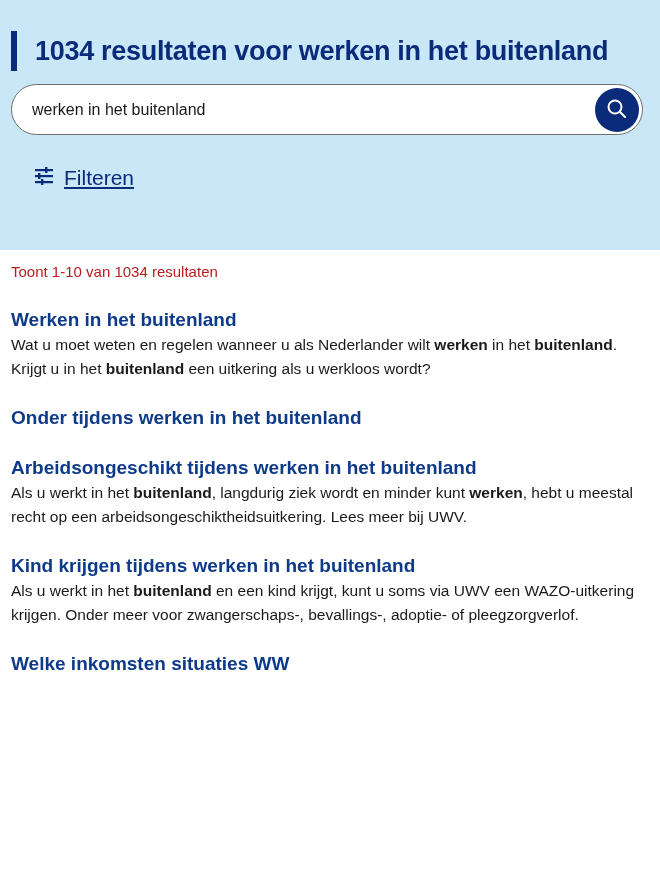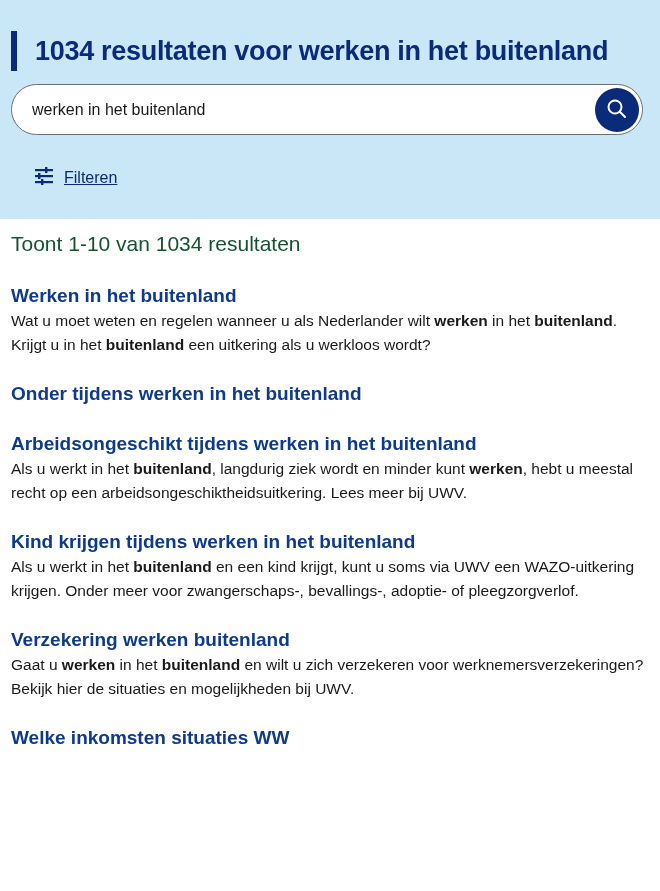--- a/index.html
+++ b/index.html
@@ -1,34 +1,34 @@
 <!DOCTYPE html>
 <html><head>
   <meta charset="utf-8">
   <style>
     * { box-sizing: border-box; margin: 0; padding: 0; }
     html, body { width: 660px; height: 891px; overflow: hidden; background: #ffffff; }
     body { font-family: "Liberation Sans", sans-serif; color: #1a1a1a; }
 
-    .header { background: #c9e7f7; height: 219px; position: relative; }
+    .header { background: #c9e7f7; height: 250px; position: relative; }
     .title-wrap { position: absolute; left: 11px; top: 31px; height: 40px; display: flex; align-items: center; }
     .title-bar { width: 6px; height: 40px; background: #0a2a7a; }
     .page-title { margin-left: 18px; font-size: 27px; font-weight: 700; color: #0a2a7a; letter-spacing: -0.3px; white-space: nowrap; }
 
     .search-box { position: absolute; left: 11px; top: 84px; width: 632px; height: 51px; background: #fff; border: 1px solid #6e6e6e; border-radius: 26px; }
     .search-input { position: absolute; left: 20px; top: 0; height: 49px; width: 560px; border: none; outline: none; background: transparent; font-family: "Liberation Sans", sans-serif; font-size: 16px; color: #1a1a1a; }
     .search-btn { position: absolute; right: 3px; top: 3px; width: 44px; height: 44px; border-radius: 50%; background: #0a2a7a; border: none; display: flex; align-items: center; justify-content: center; cursor: pointer; }
 
     .actions { position: absolute; top: 166px; left: 34px; display: flex; align-items: center; }
     .action { display: flex; align-items: center; cursor: pointer; }
     .action + .action { margin-left: 56px; }
-    .action-label { font-size: 16px; color: #0a2a7a; text-decoration: underline; margin-left: 10px; }
+    .action-label { font-size: 21px; color: #0a2a7a; text-decoration: underline; margin-left: 10px; }
 
     .content { padding: 0 11px; }
-    .count { margin-top: 13px; font-size: 21px; color: #14532d; }
+    .count { margin-top: 13px; font-size: 15px; color: #b91c1c; }
     .results { margin-top: 27px; }
     .result { margin-bottom: 24px; }
     .result-title { display: block; font-size: 19px; font-weight: 700; color: #0e3a8a; text-decoration: none; line-height: 26px; }
     .result-desc { font-size: 15.5px; line-height: 24px; color: #1a1a1a; }
     .result-desc b { font-weight: 700; }
   </style>
 </head>
 <body>
 
 <div class="header">
@@ -79,20 +79,16 @@
     </div>
     <div class="result">
       <a class="result-title" href="#">Arbeidsongeschikt tijdens werken in het buitenland</a>
       <p class="result-desc">Als u werkt in het <b>buitenland</b>, langdurig ziek wordt en minder kunt <b>werken</b>, hebt u meestal recht op een arbeidsongeschiktheidsuitkering. Lees meer bij UWV.</p>
     </div>
     <div class="result">
       <a class="result-title" href="#">Kind krijgen tijdens werken in het buitenland</a>
       <p class="result-desc">Als u werkt in het <b>buitenland</b> en een kind krijgt, kunt u soms via UWV een WAZO-uitkering krijgen. Onder meer voor zwangerschaps-, bevallings-, adoptie- of pleegzorgverlof.</p>
     </div>
     <div class="result">
-      <a class="result-title" href="#">Verzekering werken buitenland</a>
-      <p class="result-desc">Gaat u <b>werken</b> in het <b>buitenland</b> en wilt u zich verzekeren voor werknemersverzekeringen? Bekijk hier de situaties en mogelijkheden bij UWV.</p>
-    </div>
-    <div class="result">
       <a class="result-title" href="#">Welke inkomsten situaties WW</a>
     </div>
   </div>
 </div>
 
 </body></html>

